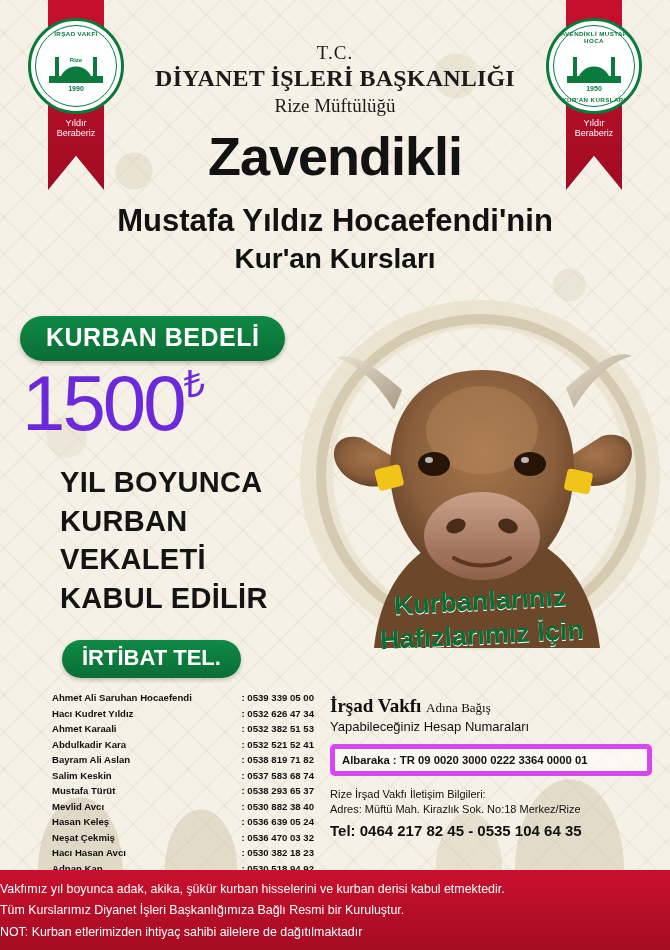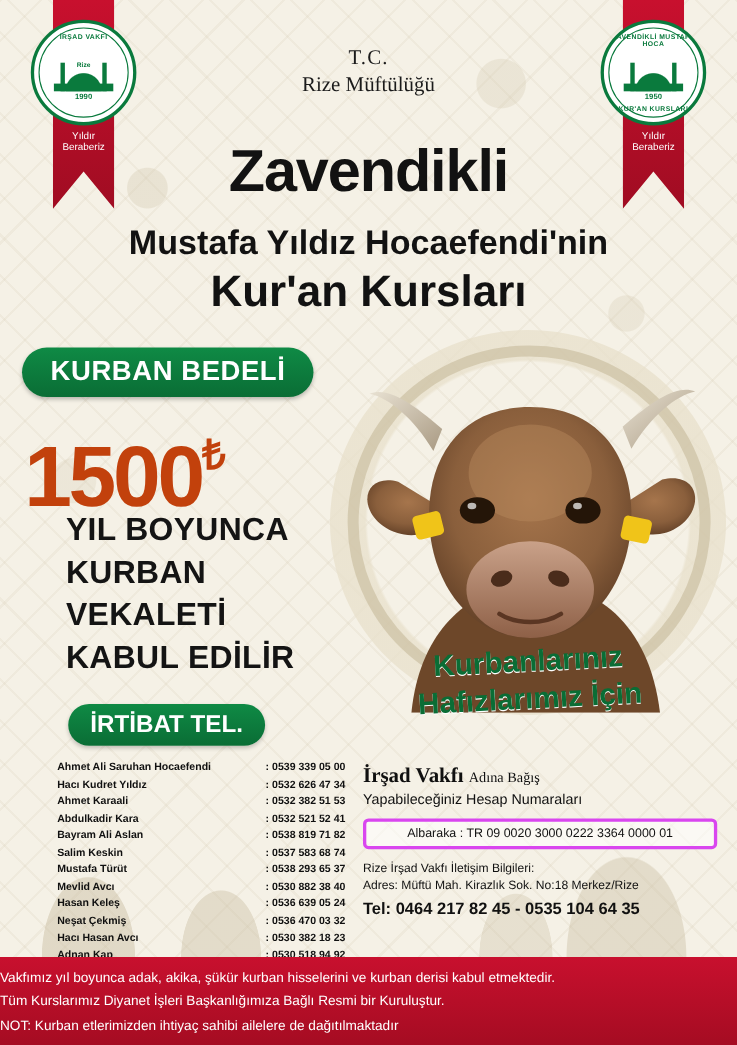--- a/index.html
+++ b/index.html
@@ -118,40 +118,39 @@
     position: absolute; top: 128px; left: 0; right: 0; text-align: center;
     color: #121212;
   }
   .title-block .t1 {
     font-size: 54px; font-weight: bold; letter-spacing: -1px; line-height: 1.04;
   }
   .title-block .t2 {
     font-size: 31px; font-weight: bold; margin-top: 19px;
   }
   .title-block .t3 {
-    font-size: 40px; font-weight: bold; margin-top: 4px;
+    font-size: 28px; font-weight: bold; margin-top: 4px;
   }
 
   
   .badge-kurban {
     position: absolute; top: 316px; left: 20px;
     background: linear-gradient(#0f8a45, #0a6d35);
     color: #fff; font-size: 25px; font-weight: bold;
     padding: 7px 26px 9px 26px;
     border-radius: 28px;
     letter-spacing: .5px;
     box-shadow: 0 2px 4px rgba(0,0,0,0.25);
     text-align: center;
   }
   .price {
     position: absolute; top: 358px; left: 22px;
-    color: #c2410c;
-    font-size: 78px; font-weight: bold; letter-spacing: -3px;
+    color: #6d28d9;
+    font-size: 78px; font-weight: normal; letter-spacing: -3px;
     font-family: "Liberation Sans", sans-serif;
-    margin-top: 30px;
   }
   .price .cur { font-size: 38px; vertical-align: top; line-height: 1.4; }
   .slogan {
     position: absolute; top: 463px; left: 60px;
     color: #141414; font-size: 29px; font-weight: bold; line-height: 1.33;
     letter-spacing: .3px;
   }
   .badge-irtibat {
     position: absolute; top: 640px; left: 62px;
     background: linear-gradient(#0f8a45, #0a6d35);
@@ -200,24 +199,23 @@
     position: absolute; top: 695px; left: 330px; right: 18px;
   }
   .right-info .vakif {
     font-size: 19px; color: #101010; font-weight: bold;
     font-family: "Liberation Serif", serif;
   }
   .right-info .vakif small { font-size: 13px; font-weight: normal; }
   .right-info .hesap { font-size: 13px; margin-top: 2px; color: #101010; }
   .bank-box {
     margin-top: 10px;
-    border: 3px solid #d946ef; border-radius: 5px;
-    padding: 5px 7px; font-size: 11.3px; font-weight: normal; color: #111;
+    border: 5px solid #d946ef; border-radius: 5px;
+    padding: 5px 7px; font-size: 11.3px; font-weight: bold; color: #111;
     background: rgba(255,255,255,0.55);
-    text-align: center;
   }
   .right-info .iletisim { margin-top: 12px; font-size: 11px; color: #111; }
   .right-info .adres { margin-top: 3px; font-size: 11px; color: #111; }
   .right-info .tel { margin-top: 7px; font-size: 15px; font-weight: bold; color: #111; }
 
   
   .footer {
     position: absolute; left: 0; right: 0; bottom: 0; height: 80px;
     background: linear-gradient(#c8102e, #a50c22);
     color: #fff; text-align: left;
@@ -259,20 +257,21 @@
     <div class="mosque">
       <span class="minaret a"></span>
       <span class="minaret b"></span>
     </div>
     <div class="year">1950</div>
     <div class="bot-text">KUR'AN KURSLARI</div>
   </div>
 
   <div class="header">
     <div class="tc">T.C.</div>
+    <div class="diyanet">DİYANET İŞLERİ BAŞKANLIĞI</div>
     <div class="mufti">Rize Müftülüğü</div>
   </div>
 
   <div class="title-block">
     <div class="t1">Zavendikli</div>
     <div class="t2">Mustafa Yıldız Hocaefendi'nin</div>
     <div class="t3">Kur'an Kursları</div>
   </div>
 
   <div class="cow-frame">

